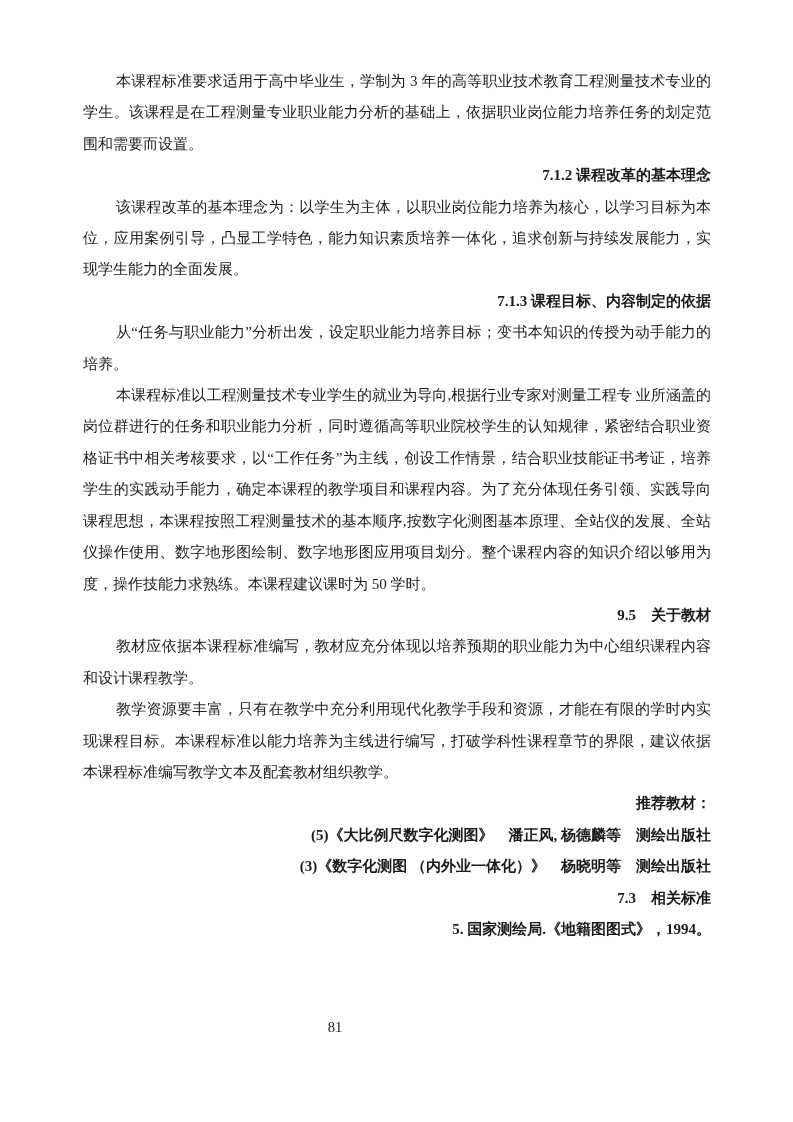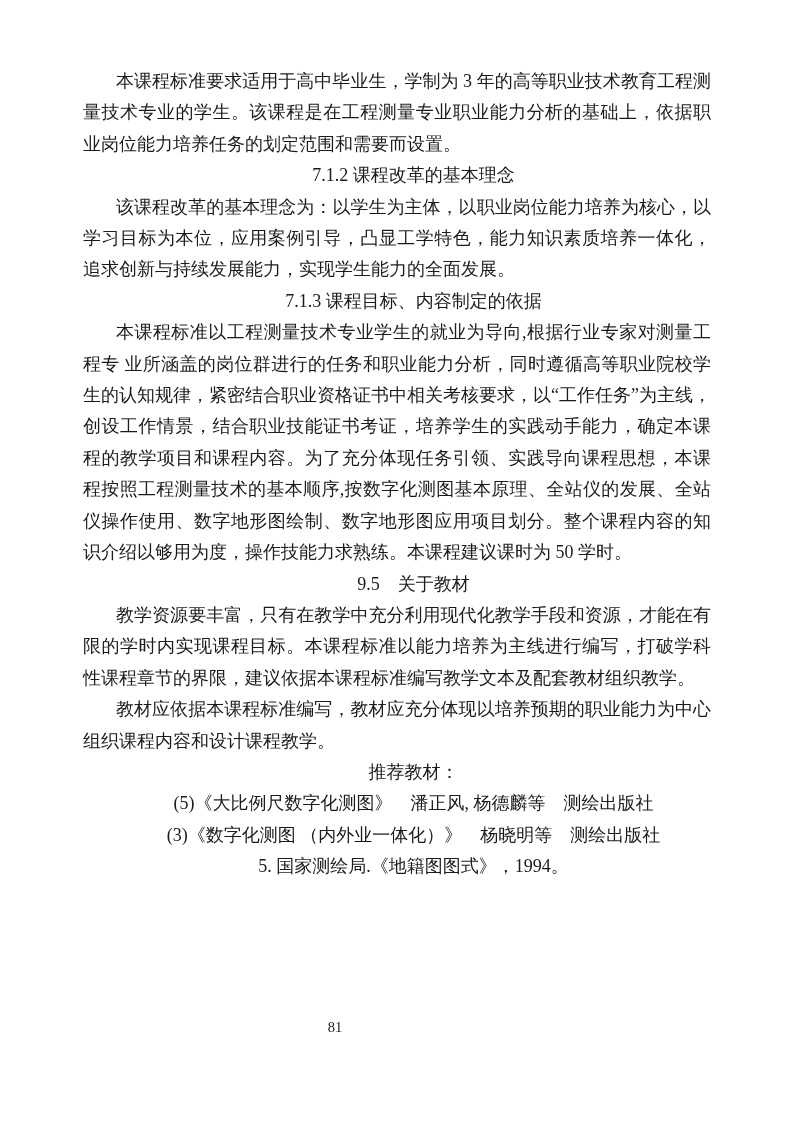--- a/index.html
+++ b/index.html
@@ -13,60 +13,63 @@
     position: relative;
     overflow: hidden;
     font-family: "Liberation Serif", "DejaVu Serif", serif;
     color: #1b1b1b;
   }
   .doc {
     position: absolute;
     left: 83px;
     top: 66px;
     width: 628px;
-    font-size: 18px;
+    font-size: 15px;
     line-height: 31.4px;
   }
   .doc p {
     margin: 0;
     padding: 0;
     text-indent: 33px;
     word-break: break-all;
   }
   .para {
     text-align: justify;
   }
   .heading,
   .label,
   .list-item,
   .reference {
-    text-align: center;
+    text-align: right;
+    font-weight: bold;
   }
   .page-number {
     position: absolute;
     top: 1017px;
     left: 0;
     width: 670px;
     text-align: center;
     font-size: 14.5px;
     line-height: 20px;
     color: #1b1b1b;
   }
 </style>
 </head>
 <body>
 
 <div class="doc">
   <p class="para">本课程标准要求适用于高中毕业生，学制为 3 年的高等职业技术教育工程测量技术专业的学生。该课程是在工程测量专业职业能力分析的基础上，依据职业岗位能力培养任务的划定范围和需要而设置。</p>
   <p class="heading">7.1.2 课程改革的基本理念</p>
   <p class="para">该课程改革的基本理念为：以学生为主体，以职业岗位能力培养为核心，以学习目标为本位，应用案例引导，凸显工学特色，能力知识素质培养一体化，追求创新与持续发展能力，实现学生能力的全面发展。</p>
   <p class="heading">7.1.3 课程目标、内容制定的依据</p>
+  <p class="para">从“任务与职业能力”分析出发，设定职业能力培养目标；变书本知识的传授为动手能力的培养。</p>
   <p class="para">本课程标准以工程测量技术专业学生的就业为导向,根据行业专家对测量工程专 业所涵盖的岗位群进行的任务和职业能力分析，同时遵循高等职业院校学生的认知规律，紧密结合职业资格证书中相关考核要求，以“工作任务”为主线，创设工作情景，结合职业技能证书考证，培养学生的实践动手能力，确定本课程的教学项目和课程内容。为了充分体现任务引领、实践导向课程思想，本课程按照工程测量技术的基本顺序,按数字化测图基本原理、全站仪的发展、全站仪操作使用、数字地形图绘制、数字地形图应用项目划分。整个课程内容的知识介绍以够用为度，操作技能力求熟练。本课程建议课时为 50 学时。</p>
   <p class="heading">9.5　关于教材</p>
+  <p class="para">教材应依据本课程标准编写，教材应充分体现以培养预期的职业能力为中心组织课程内容和设计课程教学。</p>
   <p class="para">教学资源要丰富，只有在教学中充分利用现代化教学手段和资源，才能在有限的学时内实现课程目标。本课程标准以能力培养为主线进行编写，打破学科性课程章节的界限，建议依据本课程标准编写教学文本及配套教材组织教学。</p>
-  <p class="para">教材应依据本课程标准编写，教材应充分体现以培养预期的职业能力为中心组织课程内容和设计课程教学。</p>
   <p class="label">推荐教材：</p>
   <p class="list-item">(5)《大比例尺数字化测图》　潘正风, 杨德麟等　测绘出版社</p>
   <p class="list-item">(3)《数字化测图 （内外业一体化）》　杨晓明等　测绘出版社</p>
+  <p class="heading">7.3　相关标准</p>
   <p class="reference">5. 国家测绘局.《地籍图图式》，1994。</p>
 </div>
 
 <div class="page-number">81</div>
 
 </body></html>

